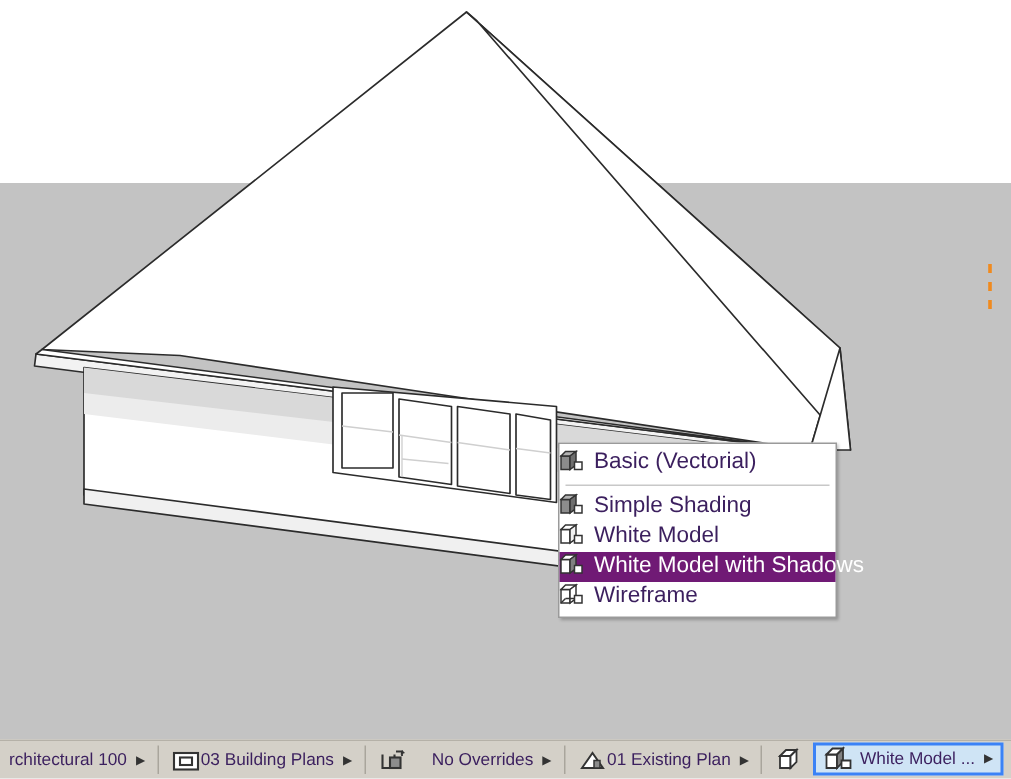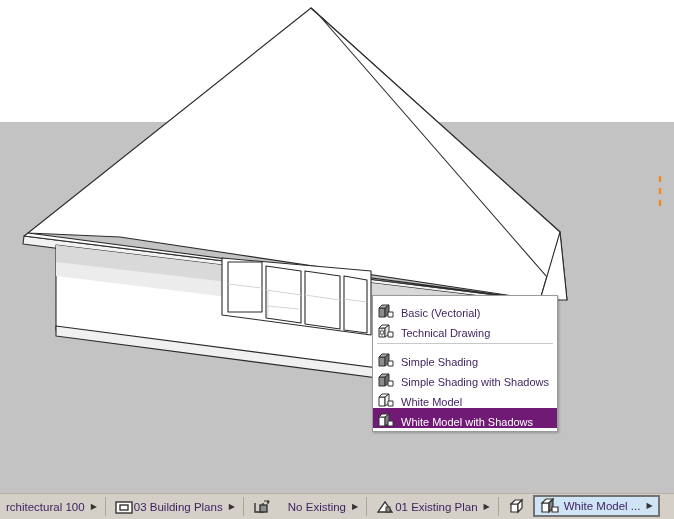--- a/index.html
+++ b/index.html
@@ -39,24 +39,24 @@
     width: 186px;
     background: #ffffff;
     border: 1px solid #9a9a9a;
     box-shadow: 1px 1px 2px rgba(0,0,0,0.25);
     padding: 3px 0 3px 0;
     box-sizing: border-box;
     z-index: 30;
   }
   .menu-item {
     display: flex;
-    align-items: flex-end;
+    align-items: flex-start;
     height: 20px;
-    padding: 0 6px 0 5px;
-    font-size: 11px;
+    padding: 0 6px 0 0;
+    font-size: 15px;
     color: #3b1f5e;
     white-space: nowrap;
     cursor: default;
   }
   .menu-item.selected {
     background: #701a75;
     color: #ffffff;
   }
   .menu-item .mi-icon {
     width: 17px;
@@ -111,21 +111,21 @@
     display: block;
     width: 20px;
     height: 18px;
   }
   .sb-tab-active {
     display: flex;
     align-items: center;
     height: 22px;
     margin: 1px 2px 1px 0;
     padding: 0 5px;
-    border: 2px solid #737373;
+    border: 2px solid #3b82f6;
     background: #cfe4f5;
     box-sizing: border-box;
     color: #3b1f5e;
   }
   .sb-tab-active .sb-icon { margin-right: 4px; }
 </style>
 </head>
 <body>
 
 <div id="app">
@@ -195,60 +195,34 @@
       <svg class="mi-icon" viewBox="0 0 17 16">
         <polygon points="1,5 7,5 7,14 1,14" fill="#8c8c8c" stroke="#333" stroke-width="1"></polygon>
         <polygon points="1,5 4,2 11,2 7,5" fill="#b3b3b3" stroke="#333" stroke-width="1"></polygon>
         <polygon points="7,5 11,2 11,11 7,14" fill="#6e6e6e" stroke="#333" stroke-width="1"></polygon>
         <polygon points="10,9 15,9 15,14 10,14" fill="#ffffff" stroke="#333" stroke-width="1"></polygon>
       </svg>
       <span>Basic (Vectorial)</span>
     </div>
 
 
-    <div class="menu-item">
-      <svg class="mi-icon" viewBox="0 0 17 16">
-        <polygon points="1,5 7,5 7,14 1,14" fill="#ffffff" stroke="#333" stroke-width="1"></polygon>
-        <polygon points="1,5 4,2 11,2 7,5" fill="#ffffff" stroke="#333" stroke-width="1"></polygon>
-        <polygon points="7,5 11,2 11,11 7,14" fill="#e6e6e6" stroke="#333" stroke-width="1"></polygon>
-        <g stroke="#555555" stroke-width="0.8">
-          <line x1="1" y1="8" x2="7" y2="8"></line>
-            <line x1="1" y1="11" x2="7" y2="11"></line>
-          <line x1="4" y1="5" x2="4" y2="8"></line>
-            <line x1="2.5" y1="8" x2="2.5" y2="11"></line>
-          <line x1="5.5" y1="8" x2="5.5" y2="11"></line>
-            <line x1="4" y1="11" x2="4" y2="14"></line>
-        </g>
-        <polygon points="10,9 15,9 15,14 10,14" fill="#ffffff" stroke="#333" stroke-width="1"></polygon>
-      </svg>
-      <span>Technical Drawing</span>
-    </div>
 
     <div class="menu-sep"></div>
 
 
     <div class="menu-item">
       <svg class="mi-icon" viewBox="0 0 17 16">
         <polygon points="1,5 7,5 7,14 1,14" fill="#8c8c8c" stroke="#333" stroke-width="1"></polygon>
         <polygon points="1,5 4,2 11,2 7,5" fill="#b3b3b3" stroke="#333" stroke-width="1"></polygon>
         <polygon points="7,5 11,2 11,11 7,14" fill="#6e6e6e" stroke="#333" stroke-width="1"></polygon>
         <polygon points="10,9 15,9 15,14 10,14" fill="#ffffff" stroke="#333" stroke-width="1"></polygon>
       </svg>
       <span>Simple Shading</span>
     </div>
 
-    <div class="menu-item">
-      <svg class="mi-icon" viewBox="0 0 17 16">
-        <polygon points="1,5 7,5 7,14 1,14" fill="#8c8c8c" stroke="#333" stroke-width="1"></polygon>
-        <polygon points="1,5 4,2 11,2 7,5" fill="#b3b3b3" stroke="#333" stroke-width="1"></polygon>
-        <polygon points="7,5 11,2 11,11 7,14" fill="#6e6e6e" stroke="#333" stroke-width="1"></polygon>
-        <polygon points="10,9 15,9 15,14 10,14" fill="#ffffff" stroke="#333" stroke-width="1"></polygon>
-      </svg>
-      <span>Simple Shading with Shadows</span>
-    </div>
 
     <div class="menu-item">
       <svg class="mi-icon" viewBox="0 0 17 16">
         <polygon points="1,5 7,5 7,14 1,14" fill="#ffffff" stroke="#333" stroke-width="1"></polygon>
         <polygon points="1,5 4,2 11,2 7,5" fill="#ffffff" stroke="#333" stroke-width="1"></polygon>
         <polygon points="7,5 11,2 11,11 7,14" fill="#f2f2f2" stroke="#333" stroke-width="1"></polygon>
         <polygon points="10,9 15,9 15,14 10,14" fill="#ffffff" stroke="#333" stroke-width="1"></polygon>
       </svg>
       <span>White Model</span>
     </div>
@@ -256,20 +230,31 @@
     <div class="menu-item selected">
       <svg class="mi-icon" viewBox="0 0 17 16">
         <polygon points="1,5 7,5 7,14 1,14" fill="#ffffff" stroke="#333" stroke-width="1"></polygon>
         <polygon points="1,5 4,2 11,2 7,5" fill="#ffffff" stroke="#333" stroke-width="1"></polygon>
         <polygon points="7,5 11,2 11,11 7,14" fill="#808080" stroke="#333" stroke-width="1"></polygon>
         <polygon points="10,9 15,9 15,14 10,14" fill="#ffffff" stroke="#333" stroke-width="1"></polygon>
       </svg>
       <span>White Model with Shadows</span>
     </div>
 
+    <div class="menu-item">
+      <svg class="mi-icon" viewBox="0 0 17 16">
+        <polygon points="1,5 7,5 7,14 1,14" fill="#ffffff" stroke="#333" stroke-width="1"></polygon>
+        <polygon points="1,5 4,2 11,2 7,5" fill="#ffffff" stroke="#333" stroke-width="1"></polygon>
+        <polygon points="7,5 11,2 11,11 7,14" fill="#ffffff" stroke="#333" stroke-width="1"></polygon>
+        <line x1="1" y1="14" x2="4" y2="11" stroke="#333" stroke-width="1"></line>
+        <line x1="4" y1="11" x2="11" y2="11" stroke="#333" stroke-width="1"></line>
+        <polygon points="10,9 15,9 15,14 10,14" fill="#ffffff" stroke="#333" stroke-width="1"></polygon>
+      </svg>
+      <span>Wireframe</span>
+    </div>
   </div>
 
   <div class="statusbar">
 
     <div class="sb-cell">
       <span>rchitectural 100</span>
       <span class="sb-arrow">▶</span>
     </div>
 
     <div class="sb-sep"></div>
@@ -285,21 +270,21 @@
 
     <div class="sb-sep"></div>
 
     <div class="sb-cell">
       <svg class="sb-icon" viewBox="0 0 20 18">
         <path d="M3 5 L3 14 L11 14 L11 5" fill="none" stroke="#333" stroke-width="1.4"></path>
         <rect x="8" y="7" width="7" height="7" fill="#8c8c8c" stroke="#333" stroke-width="1.4"></rect>
         <path d="M12 3 L16 3 L16 6" fill="none" stroke="#333" stroke-width="1.2"></path>
         <polygon points="16,2 18,4 15,5" fill="#333"></polygon>
       </svg>
-      <span style="margin-left:16px">No Existing</span>
+      <span style="margin-left:16px">No Overrides</span>
       <span class="sb-arrow">▶</span>
     </div>
 
     <div class="sb-sep"></div>
 
     <div class="sb-cell">
       <svg class="sb-icon" viewBox="0 0 20 18">
         <path d="M3 14 L10 4 L17 14 Z" fill="#ffffff" stroke="#333" stroke-width="1.3"></path>
         <rect x="11" y="9" width="4" height="5" fill="#8c8c8c" stroke="#333" stroke-width="1"></rect>
       </svg>

